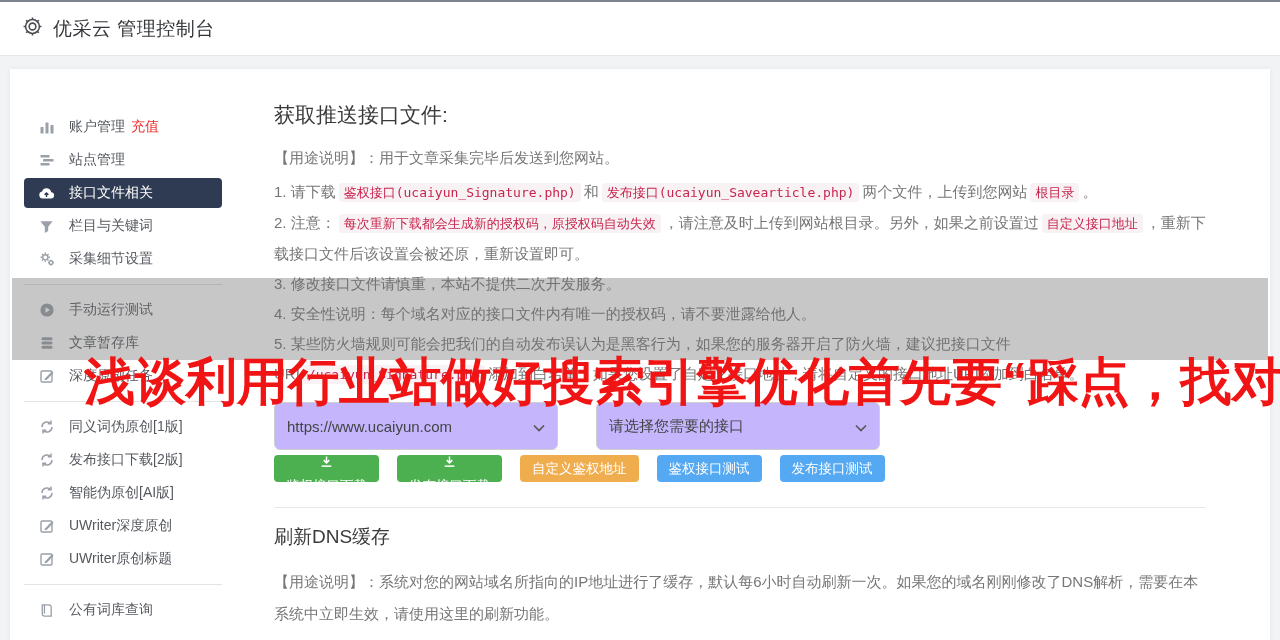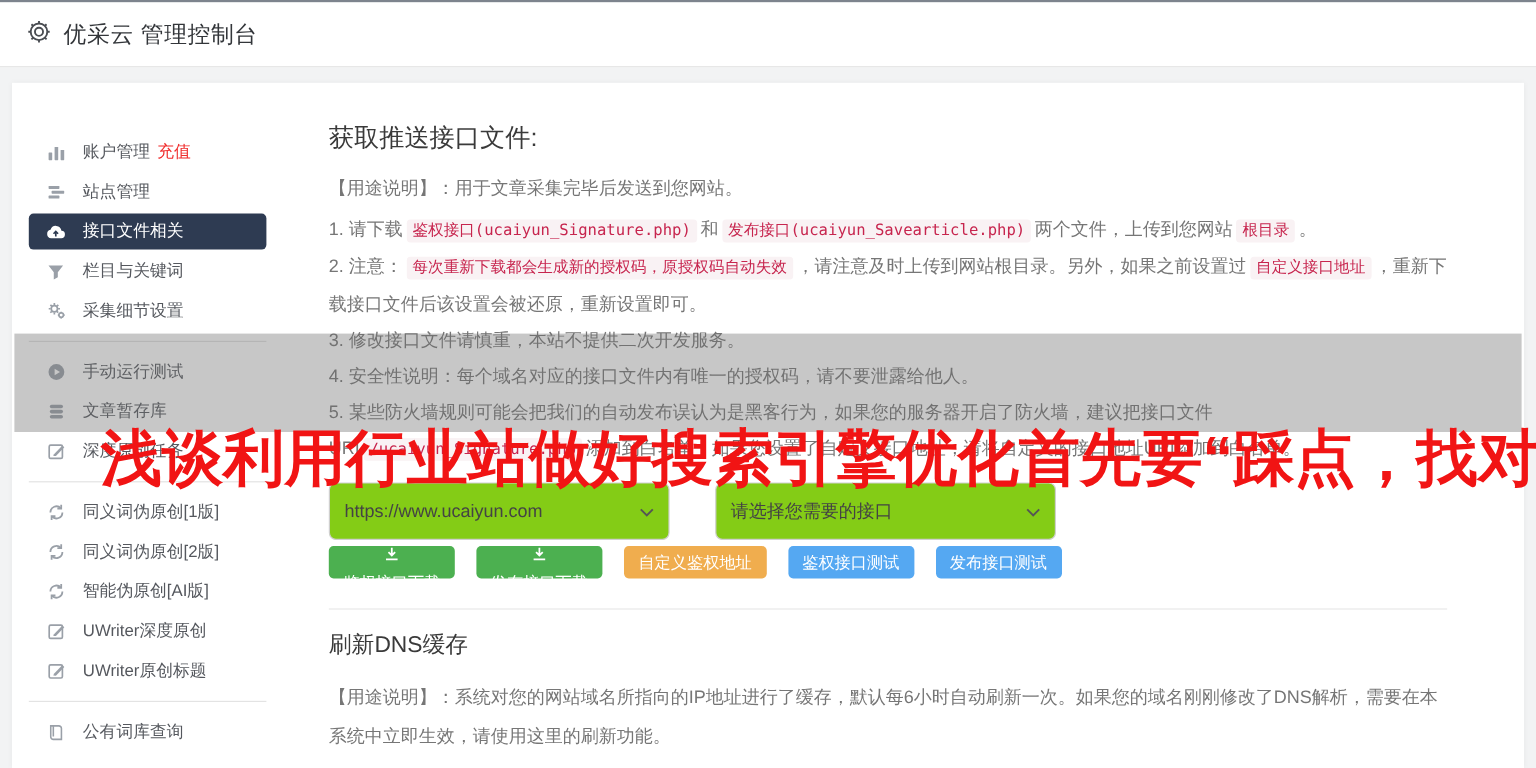--- a/index.html
+++ b/index.html
@@ -20,21 +20,21 @@
   .badge-red { color:#f02b2b; margin-left:6px; }
   .side-divider { border-top:1px solid #e3e3e3; margin:10px 16px 10px 14px; }
 
   
   .main { flex:1; padding:32px 64px 0 36px; min-width:0; }
   .h1 { font-size:21px; color:#3a3a3a; font-weight:400; margin-bottom:18px; }
   .usage { font-size:15px; color:#767676; line-height:22px; margin-bottom:8px; }
   .num-item { font-size:15px; color:#767676; line-height:30px; }
   .code { font-family:"DejaVu Sans Mono","Liberation Mono",monospace; font-size:13px; color:#c7254e; background:#f9f2f4; border-radius:3px; padding:2px 5px; margin:0 3px; }
   .selects-row { display:flex; gap:38px; margin-top:12px; }
-  .select-box { width:284px; height:48px; border:1px solid #cfcfcf; border-radius:6px; background:#84cc16; display:flex; align-items:center; justify-content:space-between; padding:0 12px; font-size:15px; color:#444; cursor:pointer; }
+  .select-box { width:284px; height:48px; border:1px solid #cfcfcf; border-radius:6px; background:#c4b5fd; display:flex; align-items:center; justify-content:space-between; padding:0 12px; font-size:15px; color:#444; cursor:pointer; }
   .buttons-row { display:flex; gap:18px; margin-top:5px; align-items:center; }
   .btn { height:27px; border:none; border-radius:4px; color:#fff; font-size:13.5px; padding:0 12px; display:inline-flex; align-items:center; gap:6px; cursor:pointer; font-family:inherit; }
   .btn-green { background:#4cb050;flex-direction:column; }
   .btn-orange { background:#f0ad4e; }
   .btn-blue { background:#55a8f2; }
   .hr { border-top:1px solid #e8e8e8; margin-top:25px; }
   .h2 { font-size:19px; color:#3a3a3a; font-weight:400; margin-top:16px; }
   .dns-usage { font-size:15px; color:#767676; line-height:32px; margin-top:16px; }
   .domain-line { font-size:15px; color:#767676; margin-top:21px; }
 
@@ -157,21 +157,21 @@
       </div>
       <div class="side-item">
         <span class="ic">
           <svg width="16" height="16" viewBox="0 0 16 16" fill="none" stroke="#9aa0a8" stroke-width="1.5">
               <path d="M3 8a5 5 0 0 1 8.7-3.4"></path>
               <path d="M12 1.6v3.2H8.8"></path>
               <path d="M13 8a5 5 0 0 1-8.7 3.4"></path>
               <path d="M4 14.4v-3.2h3.2"></path>
             </svg>
         </span>
-        <span>同义词伪原创[2版]</span>
+        <span>发布接口下载[2版]</span>
       </div>
       <div class="side-item">
         <span class="ic">
           <svg width="16" height="16" viewBox="0 0 16 16" fill="none" stroke="#9aa0a8" stroke-width="1.5">
               <path d="M3 8a5 5 0 0 1 8.7-3.4"></path>
               <path d="M12 1.6v3.2H8.8"></path>
               <path d="M13 8a5 5 0 0 1-8.7 3.4"></path>
               <path d="M4 14.4v-3.2h3.2"></path>
             </svg>
         </span>

